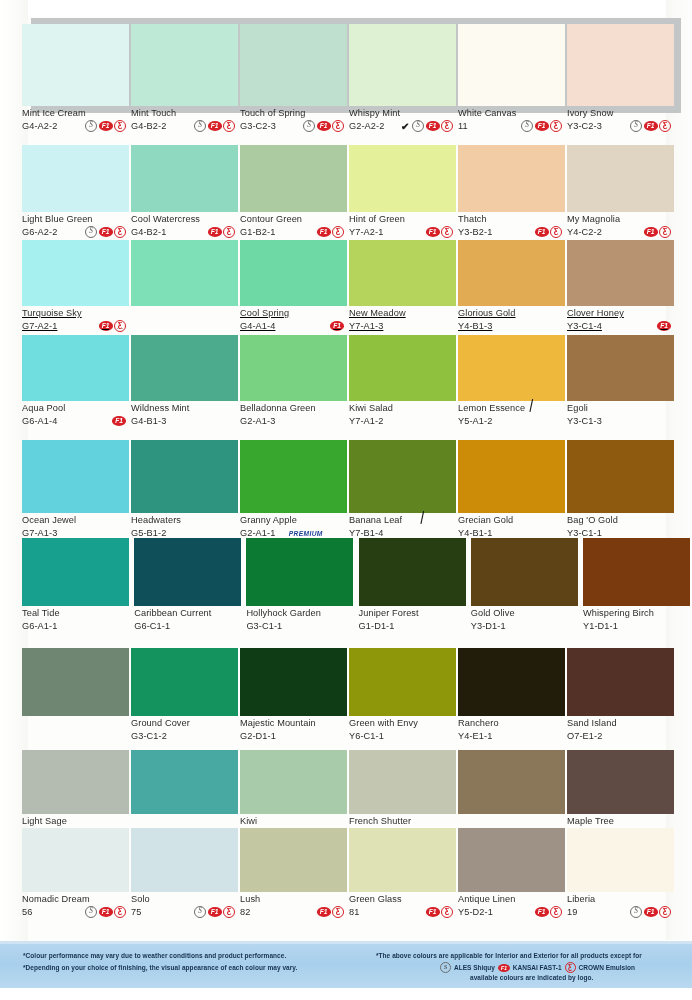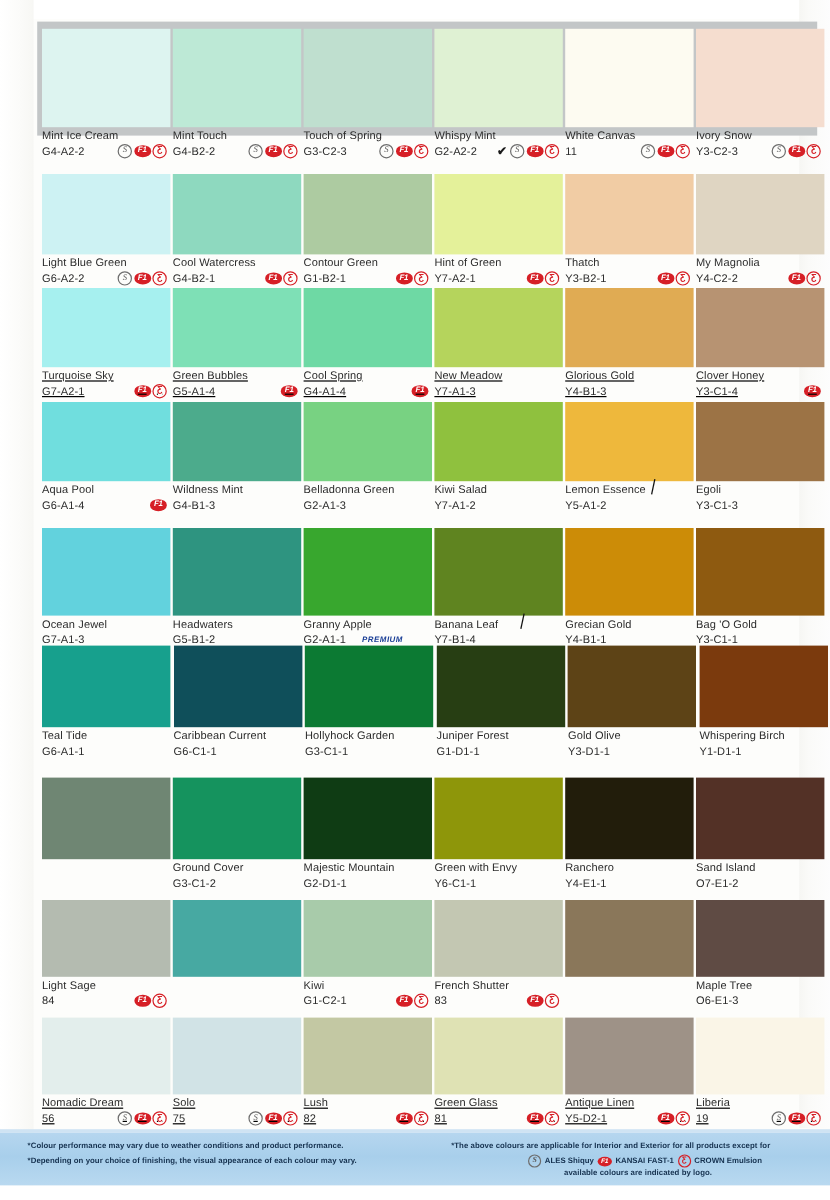--- a/index.html
+++ b/index.html
@@ -47,21 +47,21 @@
     position: absolute;
     left: 0;
     width: 692px;
     display: flex;
   }
   .cell {
     width: 107px;
     margin-right: 2px;
     position: relative;
   }
-  .cell:first-child { margin-left: 35px; }
+  .cell:first-child { margin-left: 22px; }
   .swatch {
     width: 107px;
     display: block;
   }
   .meta {
     padding-top: 2px;
     height: 26px;
     position: relative;
   }
   .cname {
@@ -398,29 +398,20 @@
               <span class="ccode">G7-A2-1</span>
               <span class="logos">
                 <span class="lg lg-f">F1</span>
                 <span class="lg lg-c">Ƹ</span>
               </span>
             </div>
           </div>
         </div>
         <div class="cell">
           <div class="swatch" style="height: 66px; background: rgb(126, 224, 182);"></div>
-          <div class="meta">
-            <div class="cname">Green Bubbles</div>
-            <div class="crow2">
-              <span class="ccode">G5-A1-4</span>
-              <span class="logos">
-                <span class="lg lg-f">F1</span>
-              </span>
-            </div>
-          </div>
         </div>
         <div class="cell">
           <div class="swatch" style="height: 66px; background: rgb(110, 217, 164);"></div>
           <div class="meta">
             <div class="cname">Cool Spring</div>
             <div class="crow2">
               <span class="ccode">G4-A1-4</span>
               <span class="logos">
                 <span class="lg lg-f">F1</span>
               </span>
@@ -756,21 +747,21 @@
           <div class="swatch" style="height: 64px; background: rgb(95, 75, 68);"></div>
           <div class="meta">
             <div class="cname">Maple Tree</div>
             <div class="crow2">
               <span class="ccode">O6-E1-3</span>
               <span class="logos"></span>
             </div>
           </div>
         </div>
       </div>
-      <div class="row" style="top: 848px; text-decoration: underline;">
+      <div class="row" style="top: 828px;">
         <div class="cell">
           <div class="swatch" style="height: 64px; background: rgb(227, 238, 236);"></div>
           <div class="meta">
             <div class="cname">Nomadic Dream</div>
             <div class="crow2">
               <span class="ccode">56</span>
               <span class="logos">
                 <span class="lg lg-s">S</span>
                 <span class="lg lg-f">F1</span>
                 <span class="lg lg-c">Ƹ</span>

